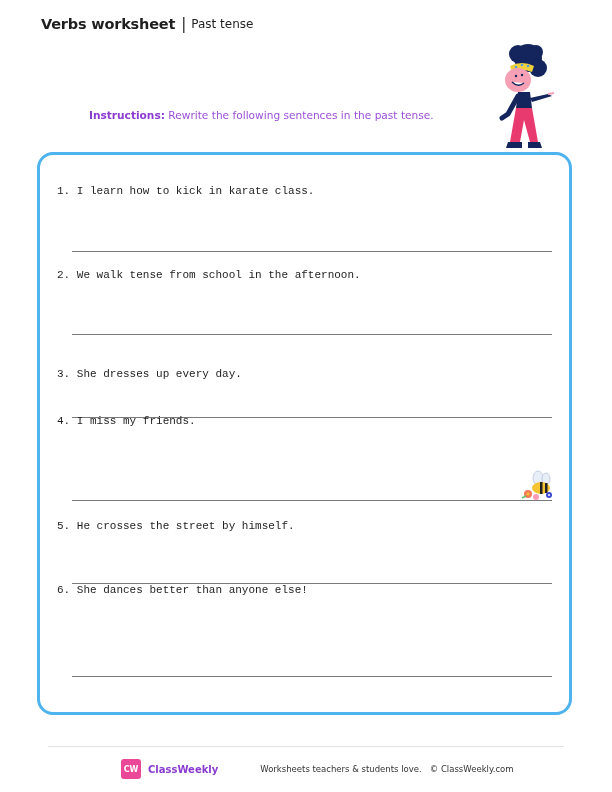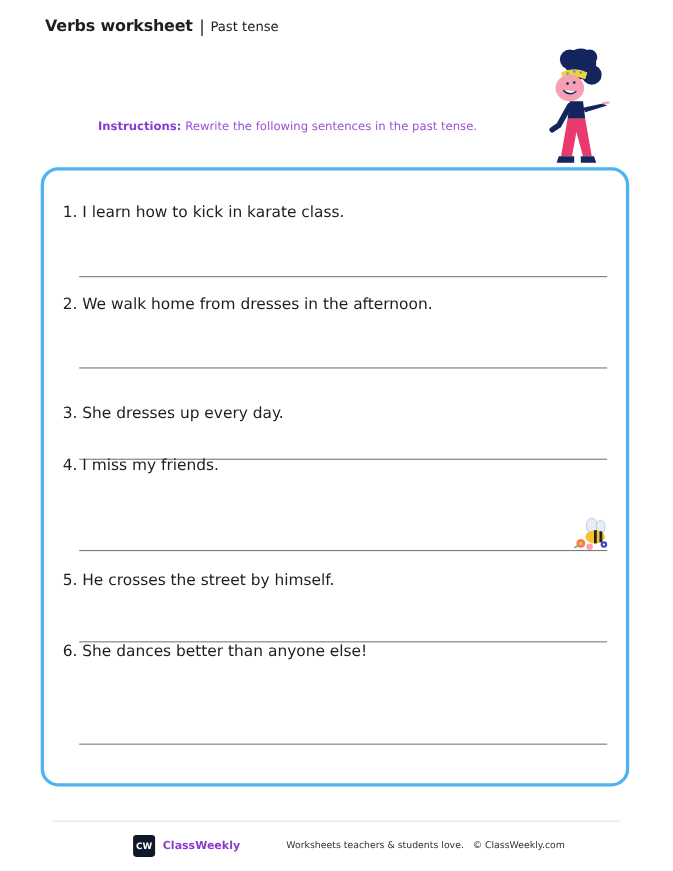--- a/index.html
+++ b/index.html
@@ -8,26 +8,26 @@
   .header { position: absolute; left: 41px; top: 14px; height: 20px; display: flex; align-items: center; white-space: nowrap; }
   .title { font-size: 14.5px; font-weight: bold; color: #1f1f1f; letter-spacing: -0.2px; }
   .sep { font-size: 15px; color: #1f1f1f; margin: 0 5px 0 6px; }
   .subtitle { font-size: 12px; color: #1f1f1f; }
   .intro { position: absolute; left: 41px; top: 54px; font-size: 10.6px; line-height: 15px; color: #5a67d8; white-space: nowrap; }
   .intro b { color: #3b49d1; }
   .instructions { position: absolute; left: 41px; top: 109px; font-size: 10.6px; color: #9b4fd8; white-space: nowrap; margin-left: 48px; }
   .instructions b { color: #8a3bd0; }
   .character { position: absolute; left: 490px; top: 42px; width: 66px; height: 112px; }
   .box { position: absolute; left: 37px; top: 152px; width: 535px; height: 563px; border: 3px solid #4eb3ee; border-radius: 16px; box-sizing: border-box; background: #fff; }
-  .q { position: absolute; left: 57px; font-size: 14px; color: #1e1e1e; white-space: nowrap; }
+  .q { position: absolute; left: 57px; font-size: 11px; color: #1e1e1e; white-space: nowrap; font-family: Liberation Mono, monospace; }
   .line { position: absolute; left: 72px; width: 480px; height: 1px; background: #7a7a7a; }
   .bee { position: absolute; left: 516px; top: 470px; width: 40px; height: 32px; }
   .footer-rule { position: absolute; left: 48px; top: 746px; width: 516px; height: 1px; background: #e3e3e3; }
   .footer { position: absolute; top: 759px; left: 121px; height: 20px; display: flex; align-items: center; white-space: nowrap; }
-  .cw-logo { width: 20px; height: 20px; border-radius: 3px; background: #0f172a; color: #fff; font-size: 8px; font-weight: bold; display: flex; align-items: center; justify-content: center; }
+  .cw-logo { width: 20px; height: 20px; border-radius: 3px; background: #ec4899; color: #fff; font-size: 8px; font-weight: bold; display: flex; align-items: center; justify-content: center; }
   .brand { font-size: 10px; font-weight: bold; color: #8a3bd0; margin-left: 7px; margin-right: 26px; }
   .tagline { font-size: 8.5px; color: #333; margin-right: 8px; margin-left: 16px; }
   .copyright { font-size: 8.5px; color: #333; }
 </style>
 </head>
 <body>
 
 <div class="header">
   <span class="title">Verbs worksheet</span>
   <span class="sep">|</span>
@@ -61,21 +61,21 @@
   <path d="M26 66 L42 66 L48 100 L40 100 L34 78 L30 100 L20 100 Z" fill="#e83a6e"></path>
   <path d="M18 100 L32 100 L32 106 L16 106 Z" fill="#14245c"></path>
   <path d="M38 100 L50 100 L52 106 L38 106 Z" fill="#14245c"></path>
 </svg>
 
 <div class="box"></div>
 
 <div class="q" style="top:185px"><span>1.</span> <span>I learn how to kick in karate class.</span></div>
 <div class="line" style="top:251px"></div>
 
-<div class="q" style="top:269px"><span>2.</span> <span>We walk home from dresses in the afternoon.</span></div>
+<div class="q" style="top:269px"><span>2.</span> <span>We walk tense from school in the afternoon.</span></div>
 <div class="line" style="top:334px"></div>
 
 <div class="q" style="top:368px"><span>3.</span> <span>She dresses up every day.</span></div>
 <div class="line" style="top:417px"></div>
 
 <div class="q" style="top:415px"><span>4.</span> <span>I miss my friends.</span></div>
 <div class="line" style="top:500px"></div>
 
 <svg class="bee" viewBox="0 0 40 32">
   <ellipse cx="22" cy="8" rx="5" ry="7" fill="#e8eef8" stroke="#b8c4dc" stroke-width="0.8"></ellipse>

